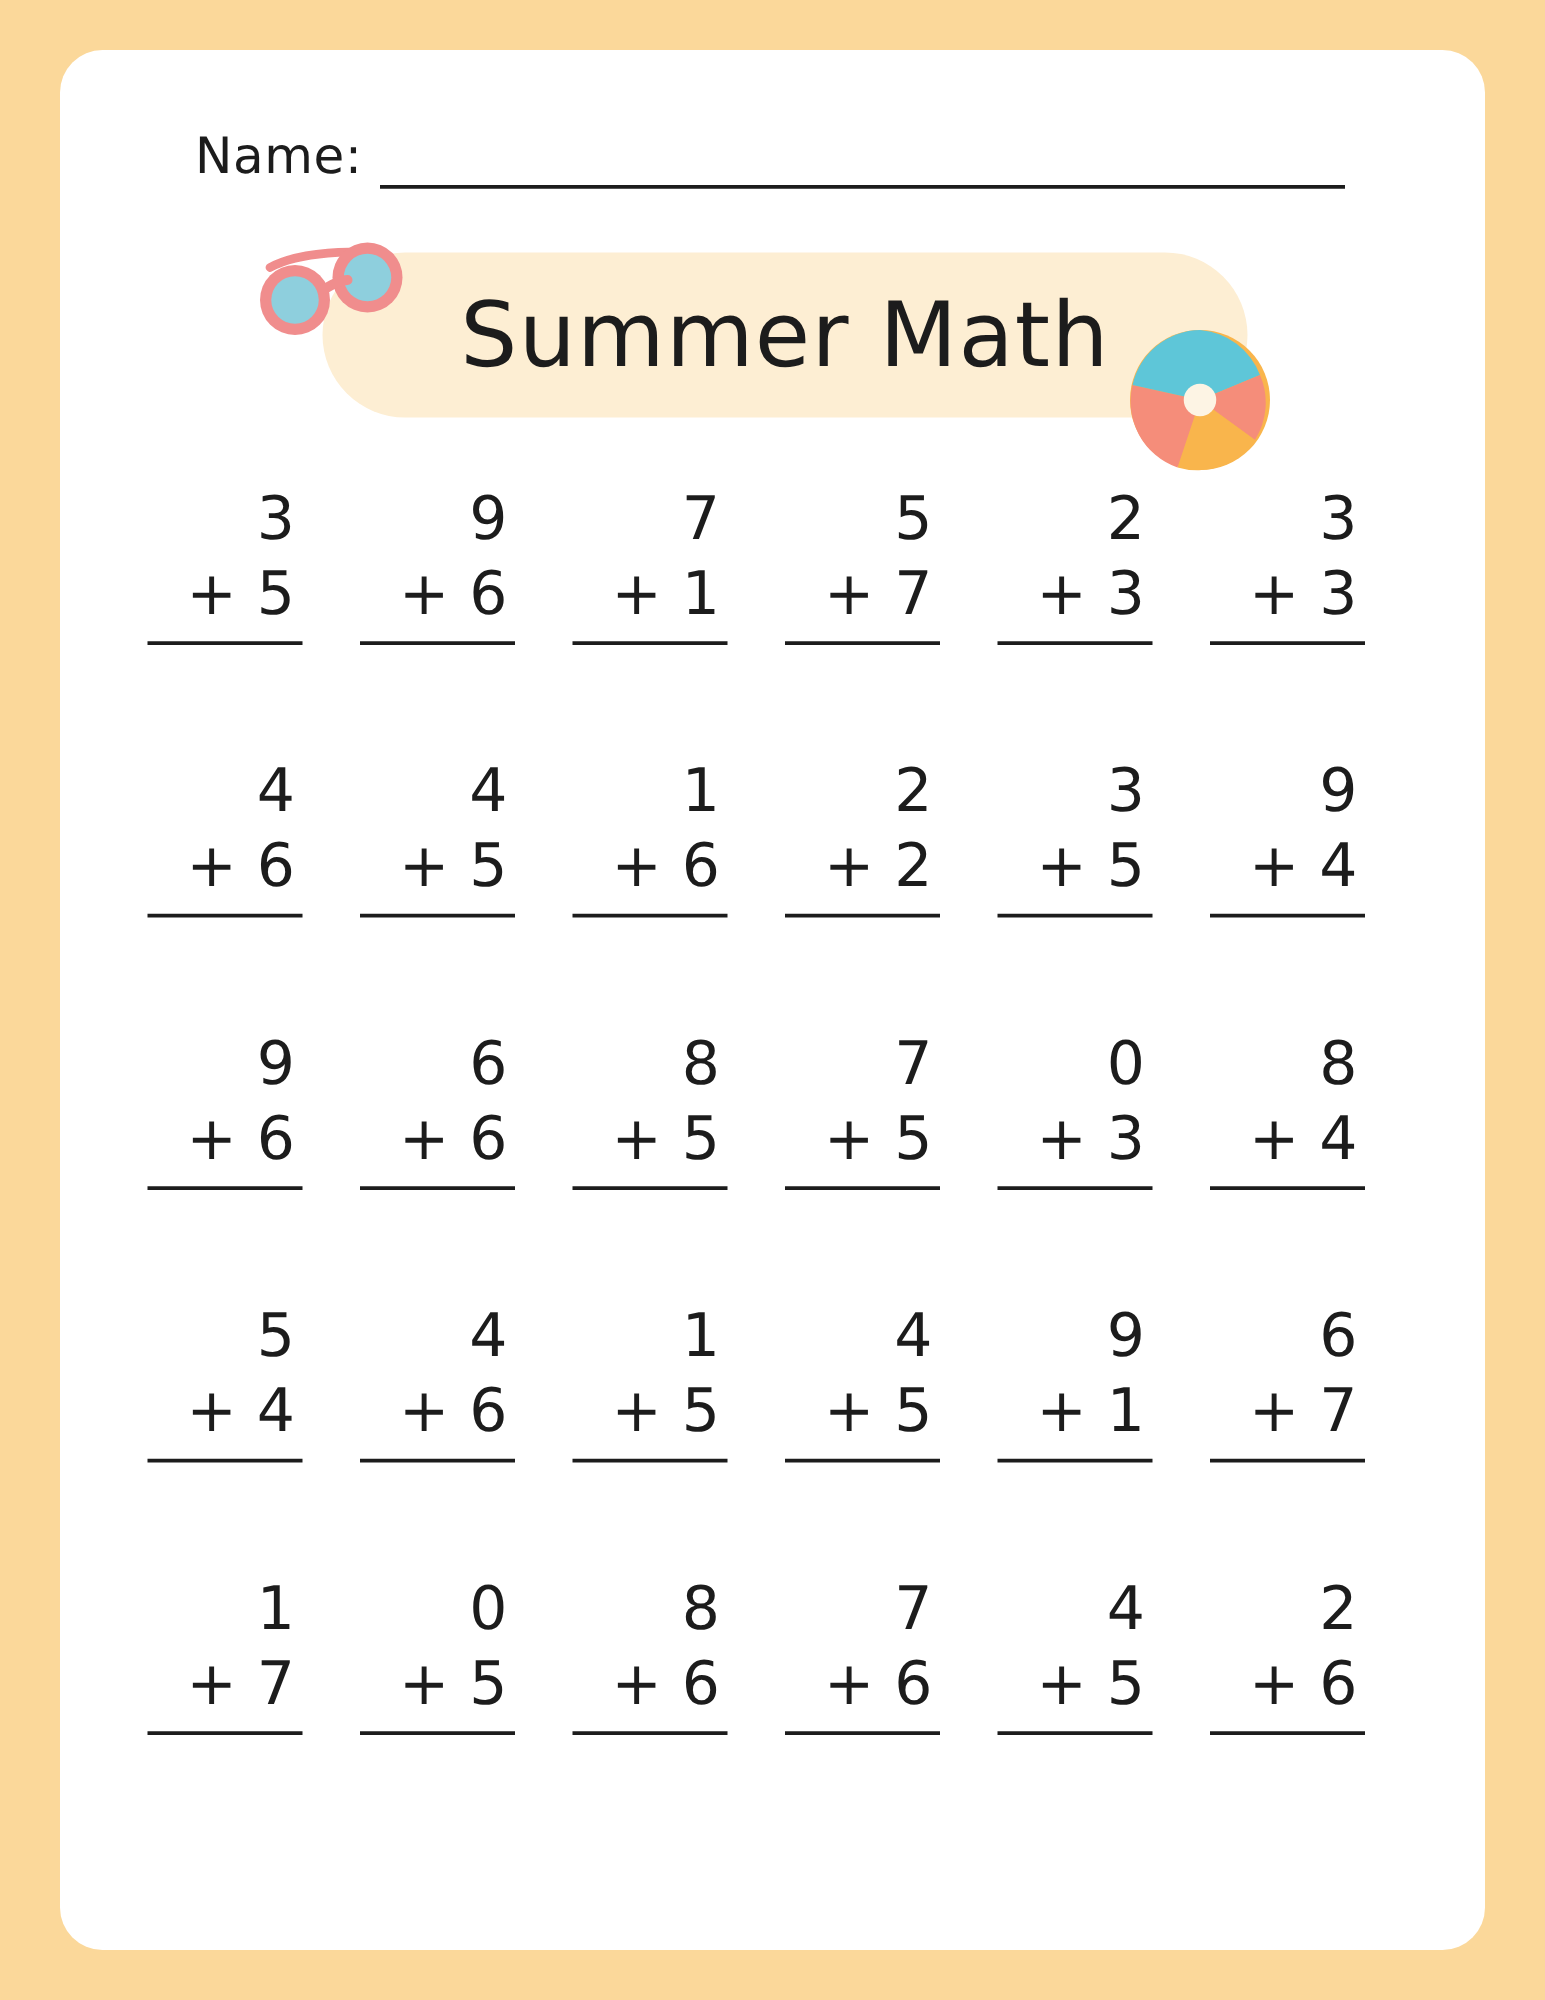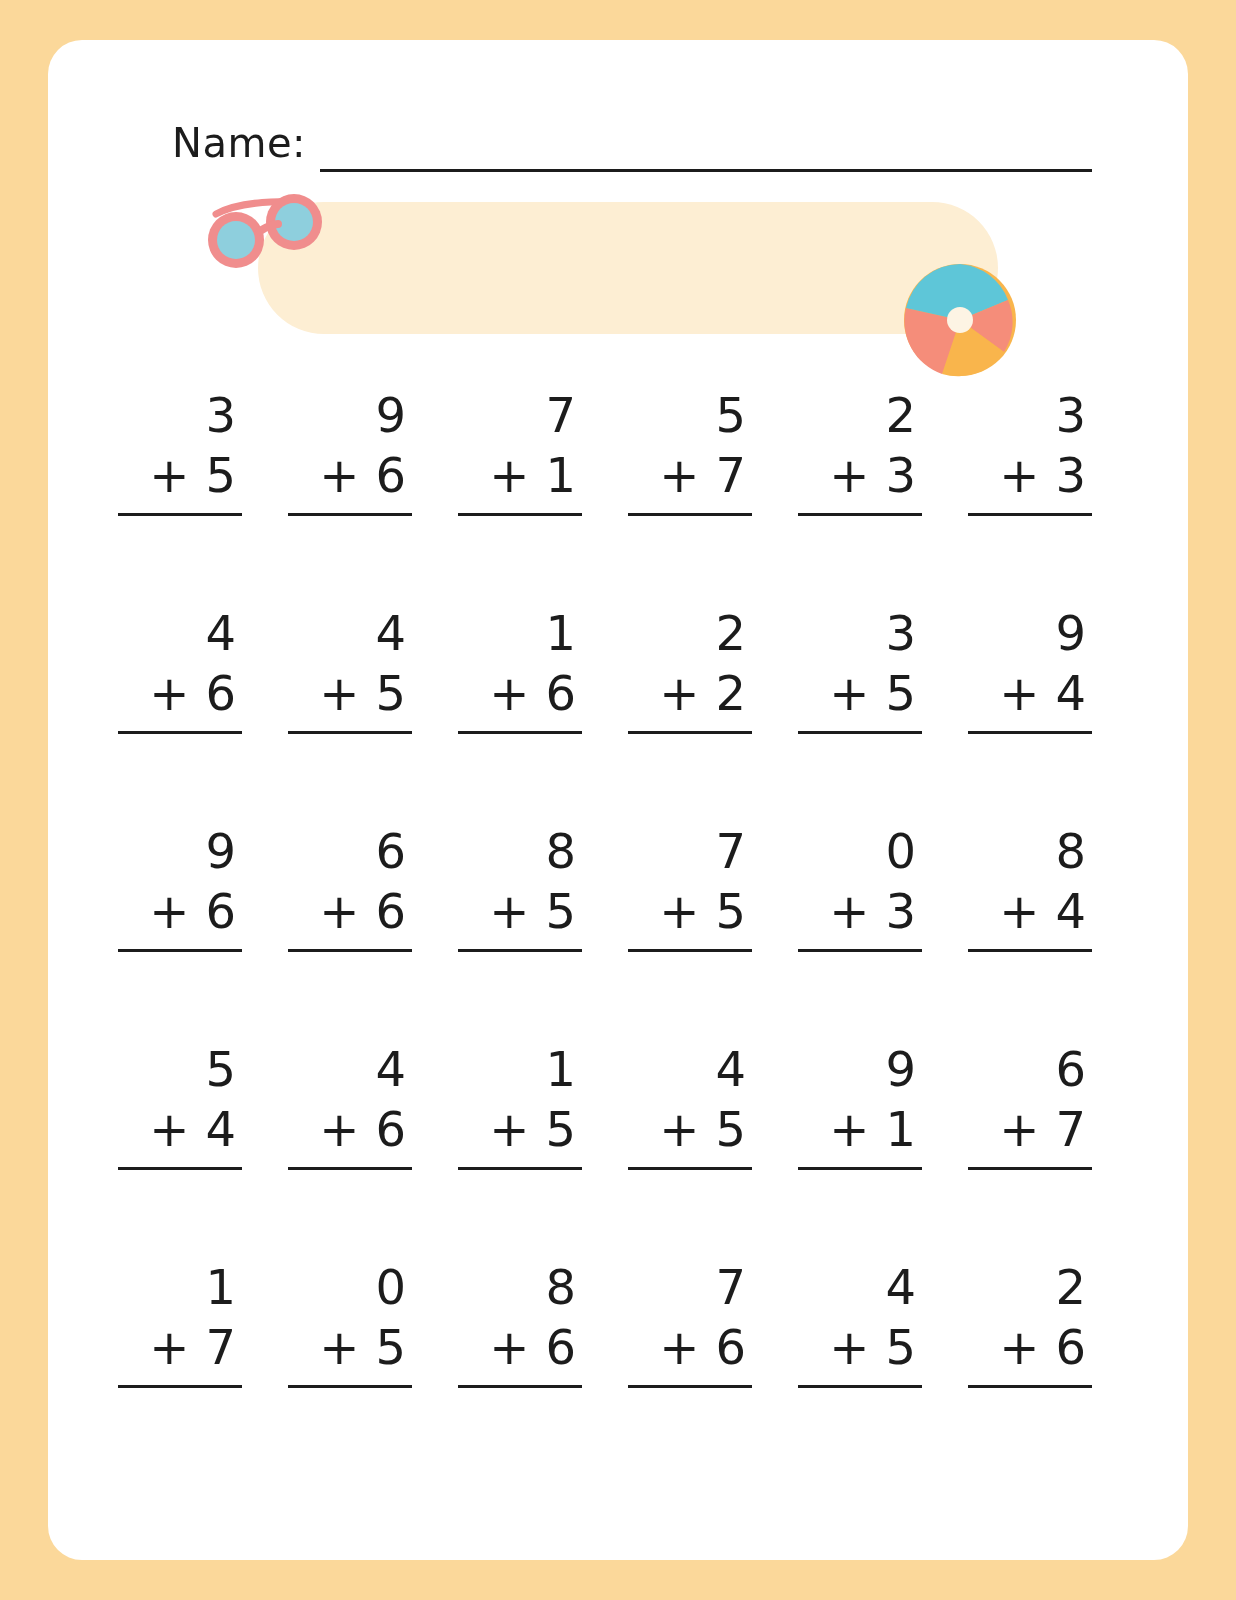--- a/index.html
+++ b/index.html
@@ -20,26 +20,25 @@
     width: 1140px;
     height: 1520px;
     background: #ffffff;
     border-radius: 34px;
     box-sizing: border-box;
   }
 
   
   .name-row {
     position: absolute;
-    left: 124px;
+    left: 108px;
     top: 62px;
     width: 920px;
     height: 70px;
     display: flex;
-    align-items: flex-end;
   }
   .name-label {
     font-family: "DejaVu Sans", sans-serif;
     font-size: 40px;
     color: #1c1c1c;
     letter-spacing: 0.5px;
     padding-bottom: 6px;
     white-space: nowrap;
   }
   .name-line {
@@ -141,20 +140,21 @@
 <body>
 
 <div class="page">
 
   <div class="name-row">
     <span class="name-label">Name:</span>
     <span class="name-line"></span>
   </div>
 
   <div class="title-band"></div>
+  <div class="title-text">Summer Math</div>
 
   <div class="sunglasses">
     <svg viewBox="0 0 130 110" width="130" height="110">
       <path d="M18 34 C40 22 88 18 112 26" stroke="#f08d8d" stroke-width="7" fill="none" stroke-linecap="round"></path>
       <circle cx="38" cy="60" r="28" fill="#f08d8d"></circle>
       <circle cx="38" cy="60" r="19" fill="#8ecfdd"></circle>
       <circle cx="96" cy="42" r="28" fill="#f08d8d"></circle>
       <circle cx="96" cy="42" r="19" fill="#8ecfdd"></circle>
       <path d="M62 51 C70 46 76 44 80 44" stroke="#f08d8d" stroke-width="8" fill="none" stroke-linecap="round"></path>
     </svg>

